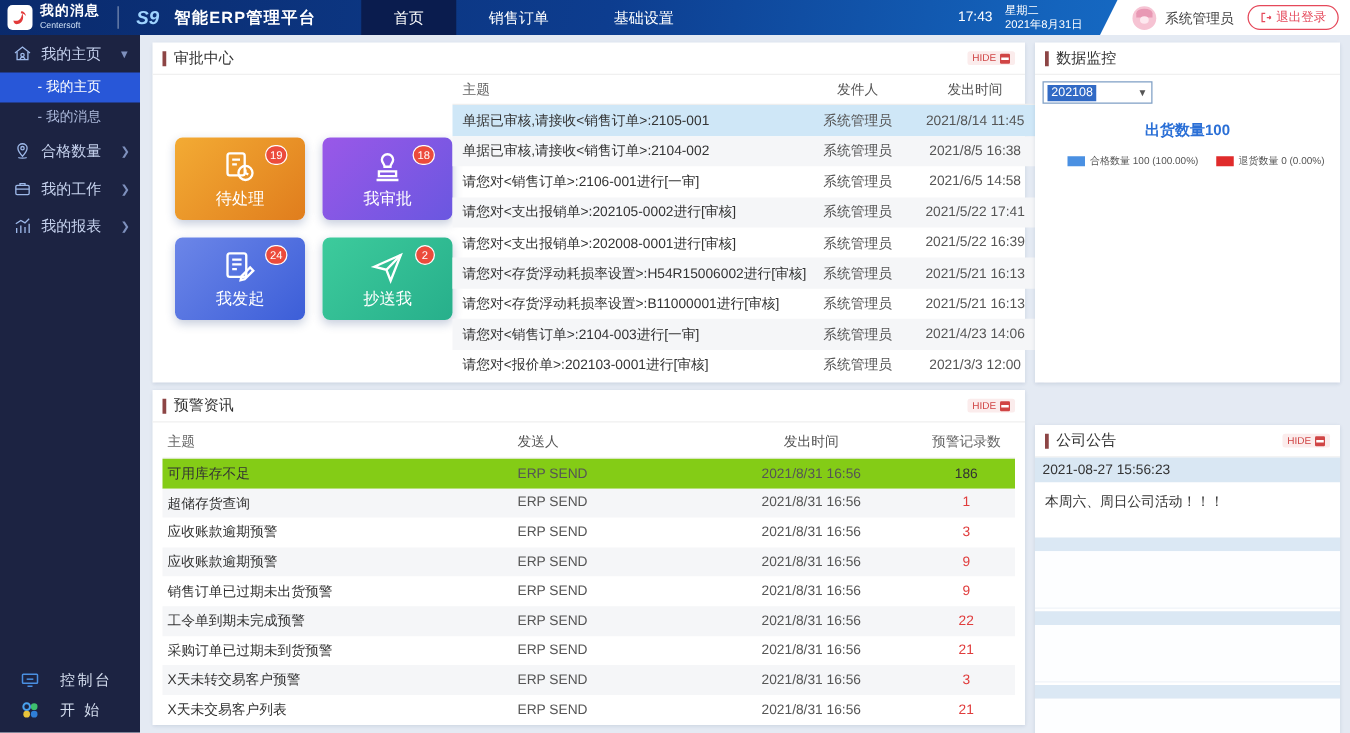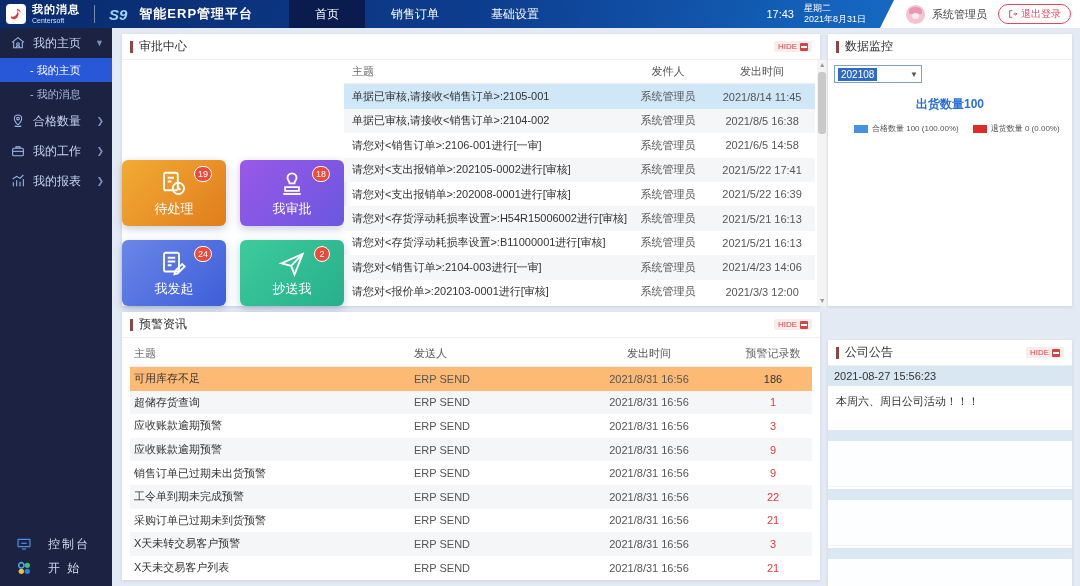--- a/index.html
+++ b/index.html
@@ -64,21 +64,21 @@
   .p-accent { width:3px; height:12px; background:#8d4545; margin-right:6px; }
   .p-title { font-size:12px; color:#333; }
   .hide-tag { margin-left:auto; display:flex; align-items:center; gap:3px;
     background:#fbecec; color:#d04545; font-size:8px; padding:1px 4px;
     border-radius:2px; cursor:pointer; }
   .hide-sq { width:8px; height:8px; background:#d04545; border-radius:1px; position:relative; }
   .hide-sq:before { content:""; position:absolute; left:1px; top:3px; width:6px; height:2px; background:#fff; }
 
   
   .appr-body { display:flex; height:246px; }
-  .tiles { width:268px; display:flex; align-items:flex-end; justify-content:center; }
+  .tiles { width:268px; display:flex; align-items:center; justify-content:center;margin-left:18px; }
   .tile-grid { display:grid; grid-template-columns:104px 104px; grid-gap:14px; }
   .tile { height:66px; border-radius:6px; position:relative; cursor:pointer;
     display:flex; flex-direction:column; align-items:center; justify-content:flex-end;
     padding-bottom:8px; color:#fff; box-shadow:0 3px 8px rgba(30,60,120,.25); }
   .tile-label { font-size:13px; }
   .tile-icon { position:absolute; top:9px; left:50%; transform:translateX(-50%); }
   .badge { position:absolute; top:6px; right:14px; min-width:16px; height:16px;
     border-radius:8px; background:#ec4b3c; color:#fff; font-size:9px;
     display:flex; align-items:center; justify-content:center; padding:0 3px;
     border:1px solid #fff; }
@@ -121,21 +121,21 @@
   
   .al-body { padding:2px 8px 0 8px; }
   .alrow { display:flex; align-items:center; height:23.6px; font-size:11px; color:#333; }
   .al-head { height:27px; color:#666; border-bottom:1px solid #eee; }
   .ac-subj { flex:1; padding-left:4px; white-space:nowrap; overflow:hidden; }
   .ac-sender { width:150px; color:#555; }
   .ac-time { width:170px; text-align:center; color:#555; }
   .ac-count { width:78px; text-align:center; color:#e03c3c; }
   .al-head .ac-count { color:#666; }
   .alrow:nth-child(even) { background:#f5f6f8; }
-  .alrow.hl { background:#fdba74; }
+  .alrow.hl { background:#84cc16; }
   .alrow.hl .ac-count { color:#333; }
 
   
   .ann-time { height:20px; line-height:20px; background:#d9e7f3; font-size:11px;
     color:#333; padding-left:6px; }
   .ann-content { min-height:42px; padding:8px 8px; font-size:11px; color:#333; background:#fff; }
   .ann-empty-bar { height:11px; background:#dbe8f4; margin-top:2px; }
   .ann-empty-block { background:#fdfeff; border-bottom:1px solid #f0f4f9; }
 </style>
 </head>

